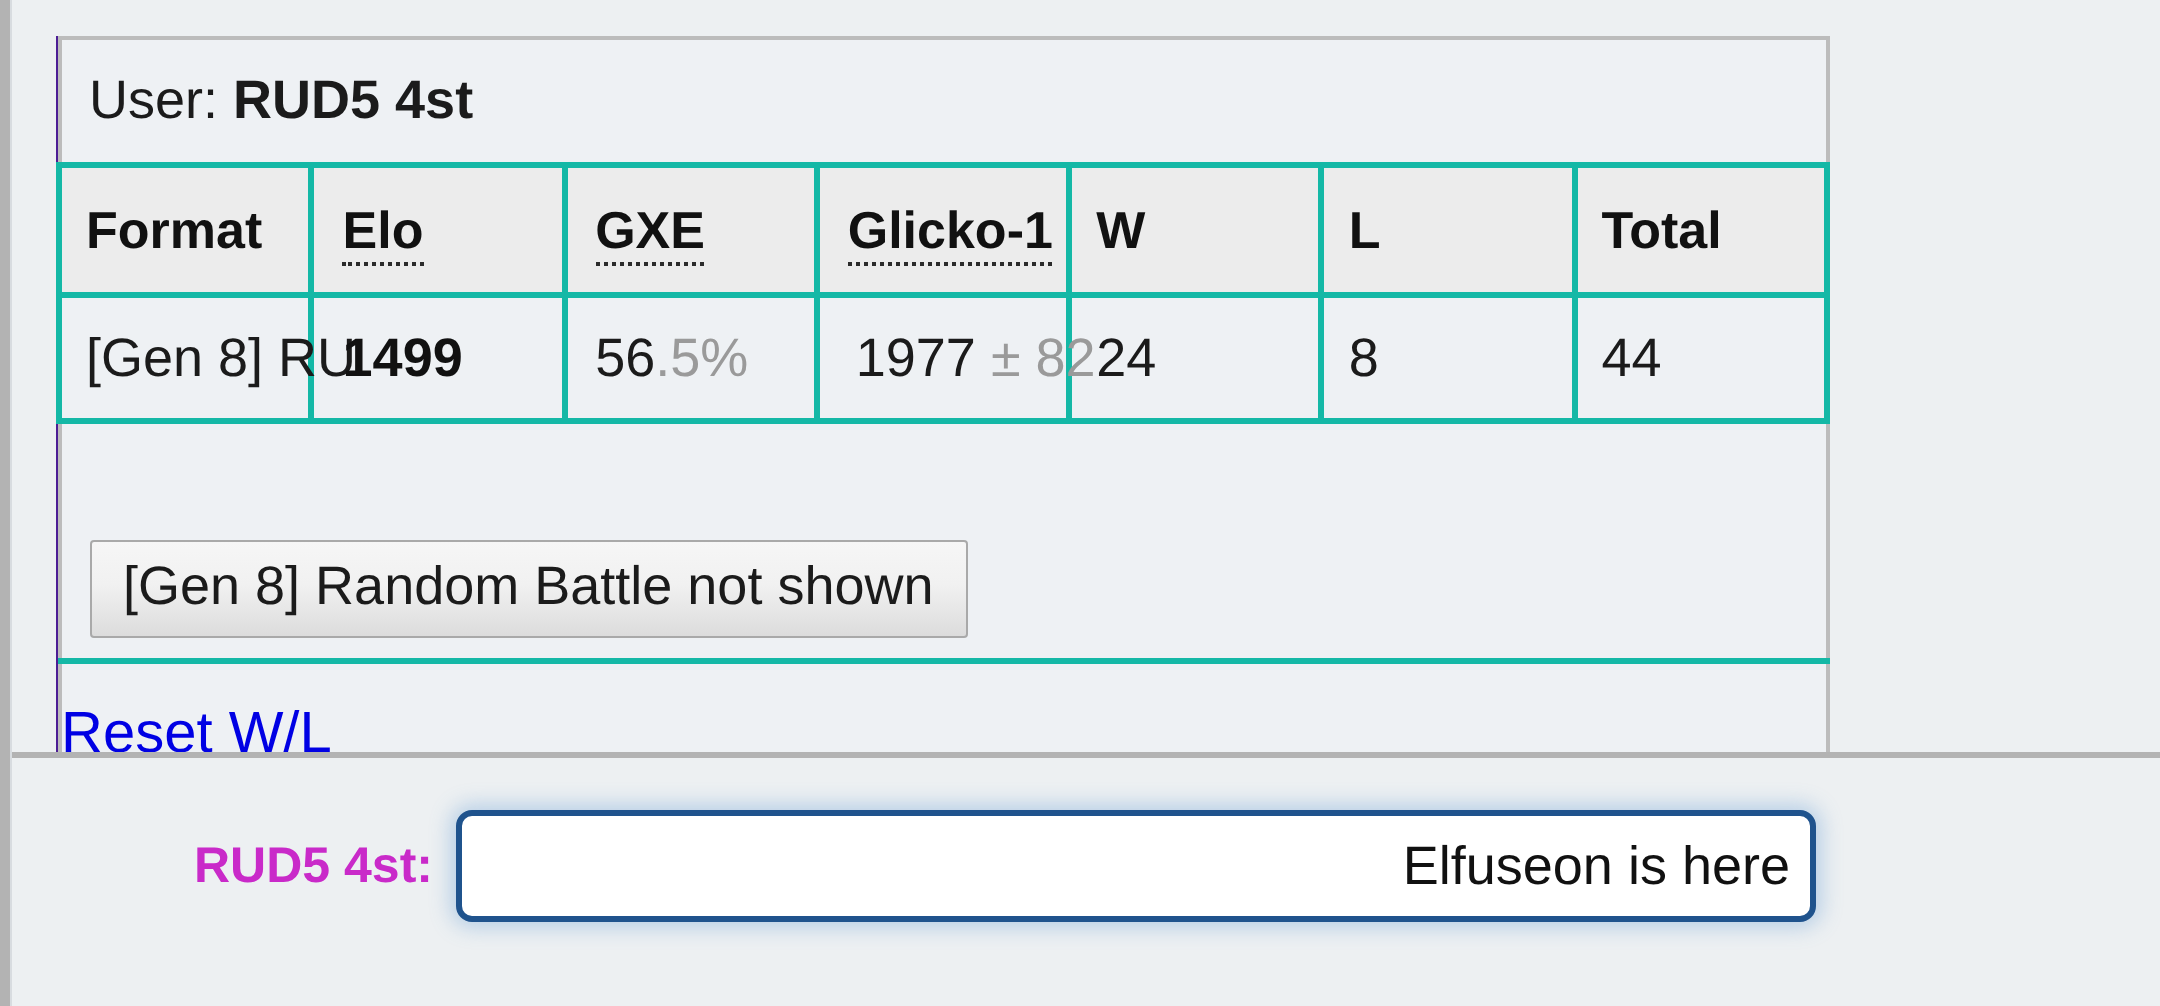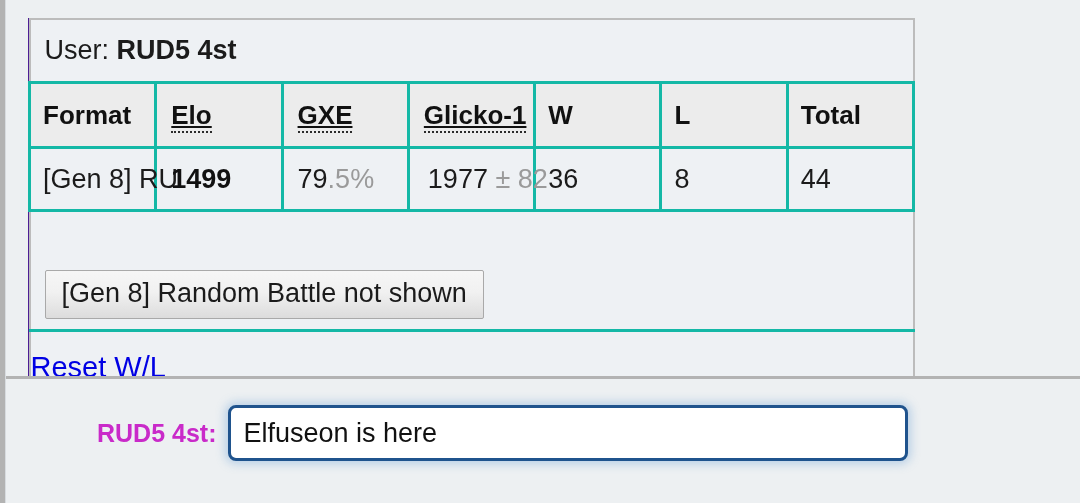--- a/index.html
+++ b/index.html
@@ -81,21 +81,20 @@
     white-space: nowrap;
   }
   .head-row th.c-elo,
   .head-row th.c-gxe,
   .head-row th.c-glicko {
     padding-left: 14px;
   }
   .abbr-dotted {
     border-bottom: 2px dotted #2b2b2b;
     padding-bottom: 1px;
-    text-decoration: underline;
   }
 
   .data-row td {
     background: #eef1f4;
     font-size: 27px;
     color: #1b1b1b;
     padding: 8px 0 8px 12px;
     height: 44px;
     white-space: nowrap;
   }
@@ -189,20 +188,21 @@
     height: 56px;
     font-family: "Liberation Sans", sans-serif;
     font-size: 27px;
     color: #111;
     background: #ffffff;
     border: 3px solid #1f538d;
     border-radius: 8px;
     padding: 0 10px 0 12px;
     outline: none;
     box-shadow: 0 0 10px 3px rgba(90,150,210,0.35);
+    text-align: right;
   }
 </style>
 </head>
 <body>
 
 <div class="left-edge"></div>
 <div class="left-edge-inner"></div>
 
 <div class="ratings-panel">
 
@@ -240,28 +240,28 @@
       </tr>
 
       <tr class="data-row">
         <td class="c-format">
           <span>[Gen 8] RU</span>
         </td>
         <td class="c-elo">
           <span class="val-strong">1499</span>
         </td>
         <td class="c-gxe">
-          <span>79</span><span class="val-dim">.5%</span>
+          <span>56</span><span class="val-dim">.5%</span>
         </td>
         <td class="c-glicko">
           <span>1977</span>
           <span class="val-dim">± 82</span>
         </td>
         <td class="c-w">
-          <span>36</span>
+          <span>24</span>
         </td>
         <td class="c-l">
           <span>8</span>
         </td>
         <td class="c-total">
           <span>44</span>
         </td>
       </tr>
 
       <tr class="btn-row">

